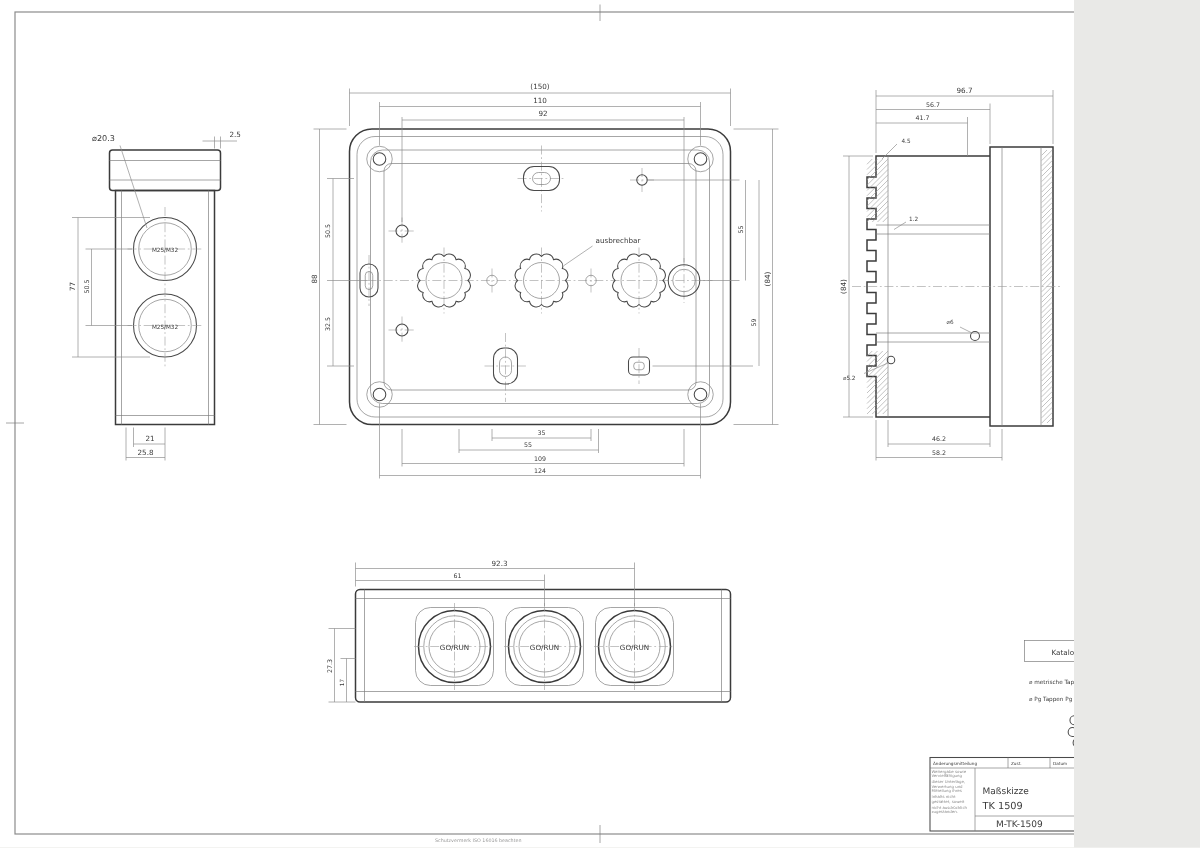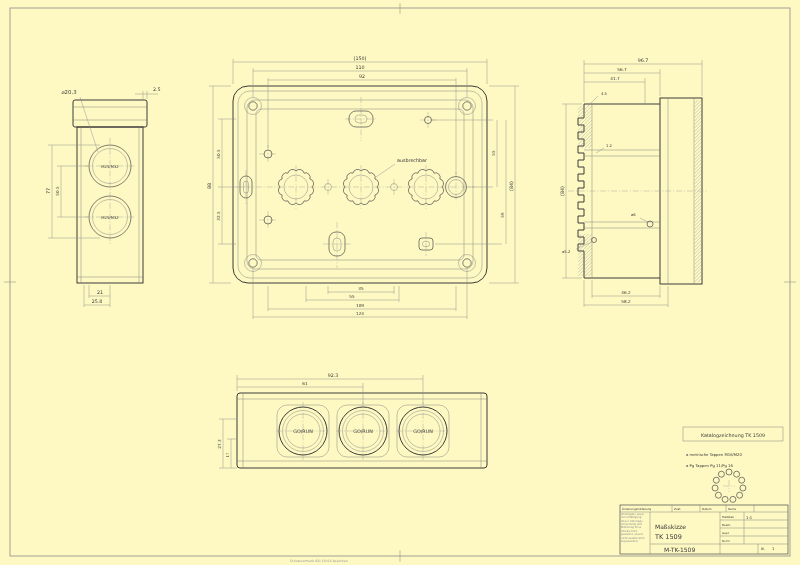--- a/index.html
+++ b/index.html
@@ -1,16 +1,16 @@
 <!DOCTYPE html>
 <html><head>
 <meta charset="utf-8">
 <style>
   html,body{margin:0;padding:0;background:#e9e9e7;}
-  .sheet{width:800px;height:565px;background:#fef9c3;position:relative;overflow:hidden;}
+  .sheet{width:716px;height:565px;background:#ffffff;position:relative;overflow:hidden;}
   svg{display:block;}
   .frame{fill:none;stroke:#8c8c8c;stroke-width:0.8;}
   .ol {fill:none;stroke:#3b3b3b;stroke-width:1;}
   .ol2{fill:none;stroke:#4a4a4a;stroke-width:0.7;}
   .tn {fill:none;stroke:#7a7a7a;stroke-width:0.45;}
   .dim{fill:none;stroke:#8a8a8a;stroke-width:0.45;}
   .cl {fill:none;stroke:#9a9a9a;stroke-width:0.4;stroke-dasharray:6 1.8 1.2 1.8;}
   .hatch line{stroke:#9a9a9a;stroke-width:0.4;}
   .ring circle{fill:none;stroke:#4a4a4a;stroke-width:0.7;}
   text{font-family:"DejaVu Sans","Liberation Sans",sans-serif;fill:#3a3a3a;}

